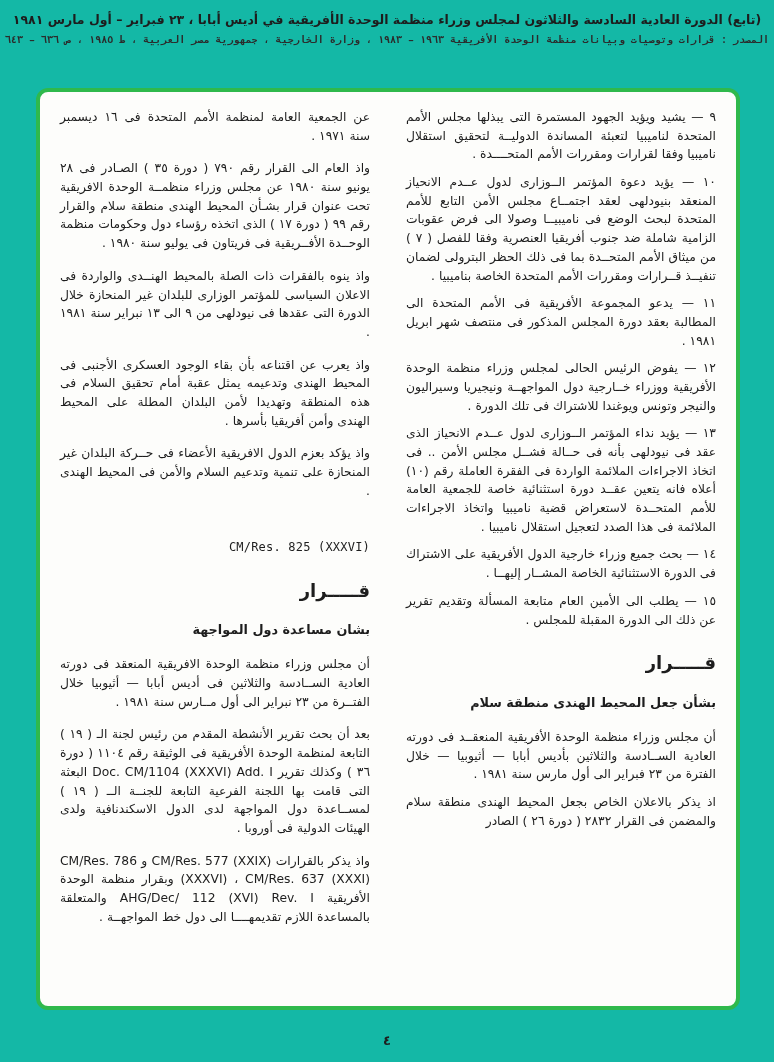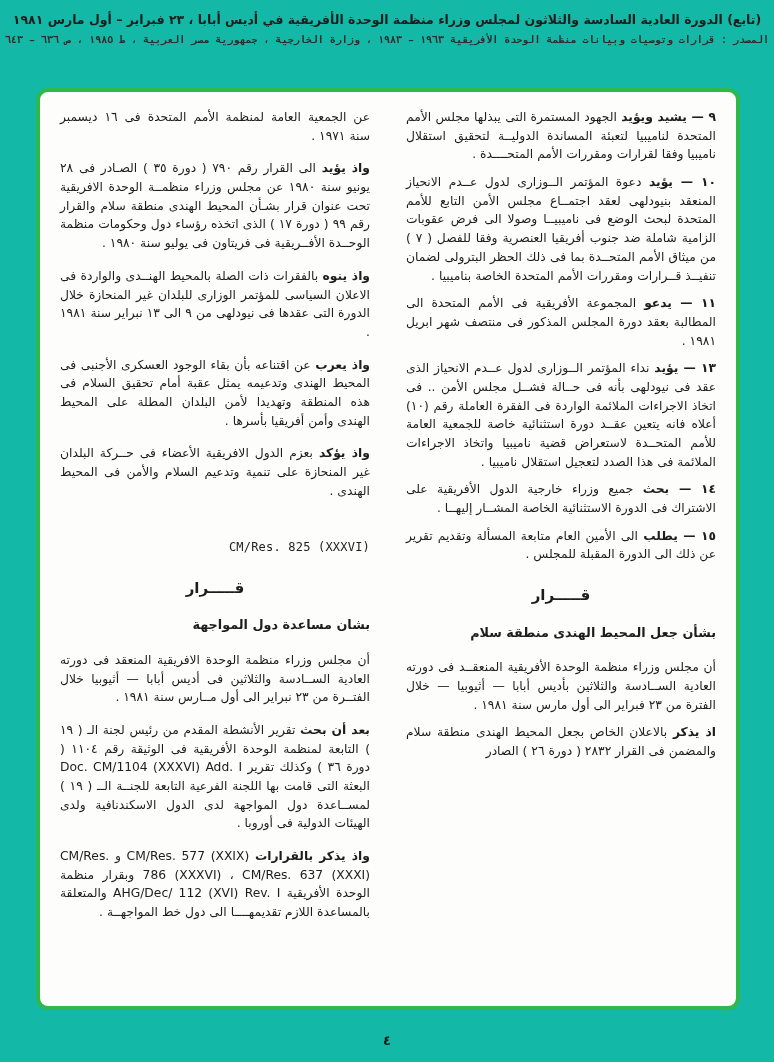--- a/index.html
+++ b/index.html
@@ -54,36 +54,35 @@
     height: 100%;
   }
   .col {
     flex: 1;
     direction: rtl;
     text-align: justify;
     font-size: 12.3px;
     line-height: 1.52;
   }
   .para { margin: 0 0 9px 0; }
-  .lead { font-weight: bold; }
+  .lead { font-weight: normal; }
   .rescode {
     direction: ltr;
     text-align: right;
     unicode-bidi: embed;
     font-family: "DejaVu Sans Mono", monospace;
     font-size: 12px;
     margin: 16px 0 10px 0;
     letter-spacing: 0.2px;
     white-space: nowrap;
   }
   .rescode.big-gap { margin-top: 38px; }
   .res-title {
-    text-align: center;
     font-weight: bold;
-    font-size: 15px;
+    font-size: 18px;
     margin: 20px 0 16px 0;
   }
   .res-subject {
     text-align: right;
     font-weight: bold;
     font-size: 12.8px;
     margin: 0 0 16px 0;
   }
   .sp-top { margin-top: 14px; }
   .page-num {
@@ -109,40 +108,41 @@
   <div class="green-frame">
     <div class="cols">
 
       <div class="col">
         <p class="para"><b class="lead">٩ — يشيد ويؤيد</b> <span>الجهود المستمرة التى يبذلها مجلس الأمم المتحدة لناميبيا لتعبئة المساندة الدوليــة لتحقيق استقلال ناميبيا وفقا لقرارات ومقررات الأمم المتحــــدة .</span></p>
 
         <p class="para"><b class="lead">١٠ — يؤيد</b> <span>دعوة المؤتمر الــوزارى لدول عــدم الانحياز المنعقد بنيودلهى لعقد اجتمــاع مجلس الأمن التابع للأمم المتحدة لبحث الوضع فى ناميبيــا وصولا الى فرض عقوبات الزامية شاملة ضد جنوب أفريقيا العنصرية وفقا للفصل ( ٧ ) من ميثاق الأمم المتحــدة بما فى ذلك الحظر البترولى لضمان تنفيــذ قــرارات ومقررات الأمم المتحدة الخاصة بناميبيا .</span></p>
 
         <p class="para"><b class="lead">١١ — يدعو</b> <span>المجموعة الأفريقية فى الأمم المتحدة الى المطالبة بعقد دورة المجلس المذكور فى منتصف شهر ابريل ١٩٨١ .</span></p>
 
+        <p class="para"><b class="lead">١٢ — يفوض</b> <span>الرئيس الحالى لمجلس وزراء منظمة الوحدة الأفريقية ووزراء خــارجية دول المواجهــة ونيجيريا وسيراليون والنيجر وتونس ويوغندا للاشتراك فى تلك الدورة .</span></p>
 
         <p class="para"><b class="lead">١٣ — يؤيد</b> <span>نداء المؤتمر الــوزارى لدول عــدم الانحياز الذى عقد فى نيودلهى بأنه فى حــالة فشــل مجلس الأمن .. فى اتخاذ الاجراءات الملائمة الواردة فى الفقرة العاملة رقم (١٠) أعلاه فانه يتعين عقــد دورة استثنائية خاصة للجمعية العامة للأمم المتحــدة لاستعراض قضية ناميبيا واتخاذ الاجراءات الملائمة فى هذا الصدد لتعجيل استقلال ناميبيا .</span></p>
 
         <p class="para"><b class="lead">١٤ — بحث</b> <span>جميع وزراء خارجية الدول الأفريقية على الاشتراك فى الدورة الاستثنائية الخاصة المشــار إليهــا .</span></p>
 
         <p class="para"><b class="lead">١٥ — يطلب</b> <span>الى الأمين العام متابعة المسألة وتقديم تقرير عن ذلك الى الدورة المقبلة للمجلس .</span></p>
 
 
         <p class="res-title">قـــــرار</p>
         <p class="res-subject">بشأن جعل المحيط الهندى منطقة سلام</p>
 
         <p class="para"><span>أن مجلس وزراء منظمة الوحدة الأفريقية المنعقــد فى دورته العادية الســادسة والثلاثين بأديس أبابا — أثيوبيا — خلال الفترة من ٢٣ فبراير الى أول مارس سنة ١٩٨١ .</span></p>
 
         <p class="para"><b class="lead">اذ يذكر</b> <span>بالاعلان الخاص بجعل المحيط الهندى منطقة سلام والمضمن فى القرار ٢٨٣٢ ( دورة ٢٦ ) الصادر</span></p>
       </div>
 
       <div class="col">
         <p class="para"><span>عن الجمعية العامة لمنظمة الأمم المتحدة فى ١٦ ديسمبر سنة ١٩٧١ .</span></p>
 
-        <p class="para sp-top"><b class="lead">واذ يؤيد</b> <span>الى القرار رقم ٧٩٠ ( دورة ٣٥ ) الصـادر فى ٢٨ يونيو سنة ١٩٨٠ عن مجلس وزراء منظمــة الوحدة الافريقية تحت عنوان قرار بشـأن المحيط الهندى منطقة سلام والقرار رقم ٩٩ ( دورة ١٧ ) الذى اتخذه رؤساء دول وحكومات منظمة الوحــدة الأفــريقية فى فريتاون فى يوليو سنة ١٩٨٠ .</span></p>
+        <p class="para sp-top"><b class="lead">واذ العام</b> <span>الى القرار رقم ٧٩٠ ( دورة ٣٥ ) الصـادر فى ٢٨ يونيو سنة ١٩٨٠ عن مجلس وزراء منظمــة الوحدة الافريقية تحت عنوان قرار بشـأن المحيط الهندى منطقة سلام والقرار رقم ٩٩ ( دورة ١٧ ) الذى اتخذه رؤساء دول وحكومات منظمة الوحــدة الأفــريقية فى فريتاون فى يوليو سنة ١٩٨٠ .</span></p>
 
         <p class="para sp-top"><b class="lead">واذ ينوه</b> <span>بالفقرات ذات الصلة بالمحيط الهنــدى والواردة فى الاعلان السياسى للمؤتمر الوزارى للبلدان غير المنحازة خلال الدورة التى عقدها فى نيودلهى من ٩ الى ١٣ نبراير سنة ١٩٨١ .</span></p>
 
         <p class="para sp-top"><b class="lead">واذ يعرب</b> <span>عن اقتناعه بأن بقاء الوجود العسكرى الأجنبى فى المحيط الهندى وتدعيمه يمثل عقبة أمام تحقيق السلام فى هذه المنطقة وتهديدا لأمن البلدان المطلة على المحيط الهندى وأمن أفريقيا بأسرها .</span></p>
 
         <p class="para sp-top"><b class="lead">واذ يؤكد</b> <span>بعزم الدول الافريقية الأعضاء فى حــركة البلدان غير المنحازة على تنمية وتدعيم السلام والأمن فى المحيط الهندى .</span></p>
 
         <p class="rescode big-gap">CM/Res. 825 (XXXVI)</p>
 
         <p class="res-title">قـــــرار</p>

